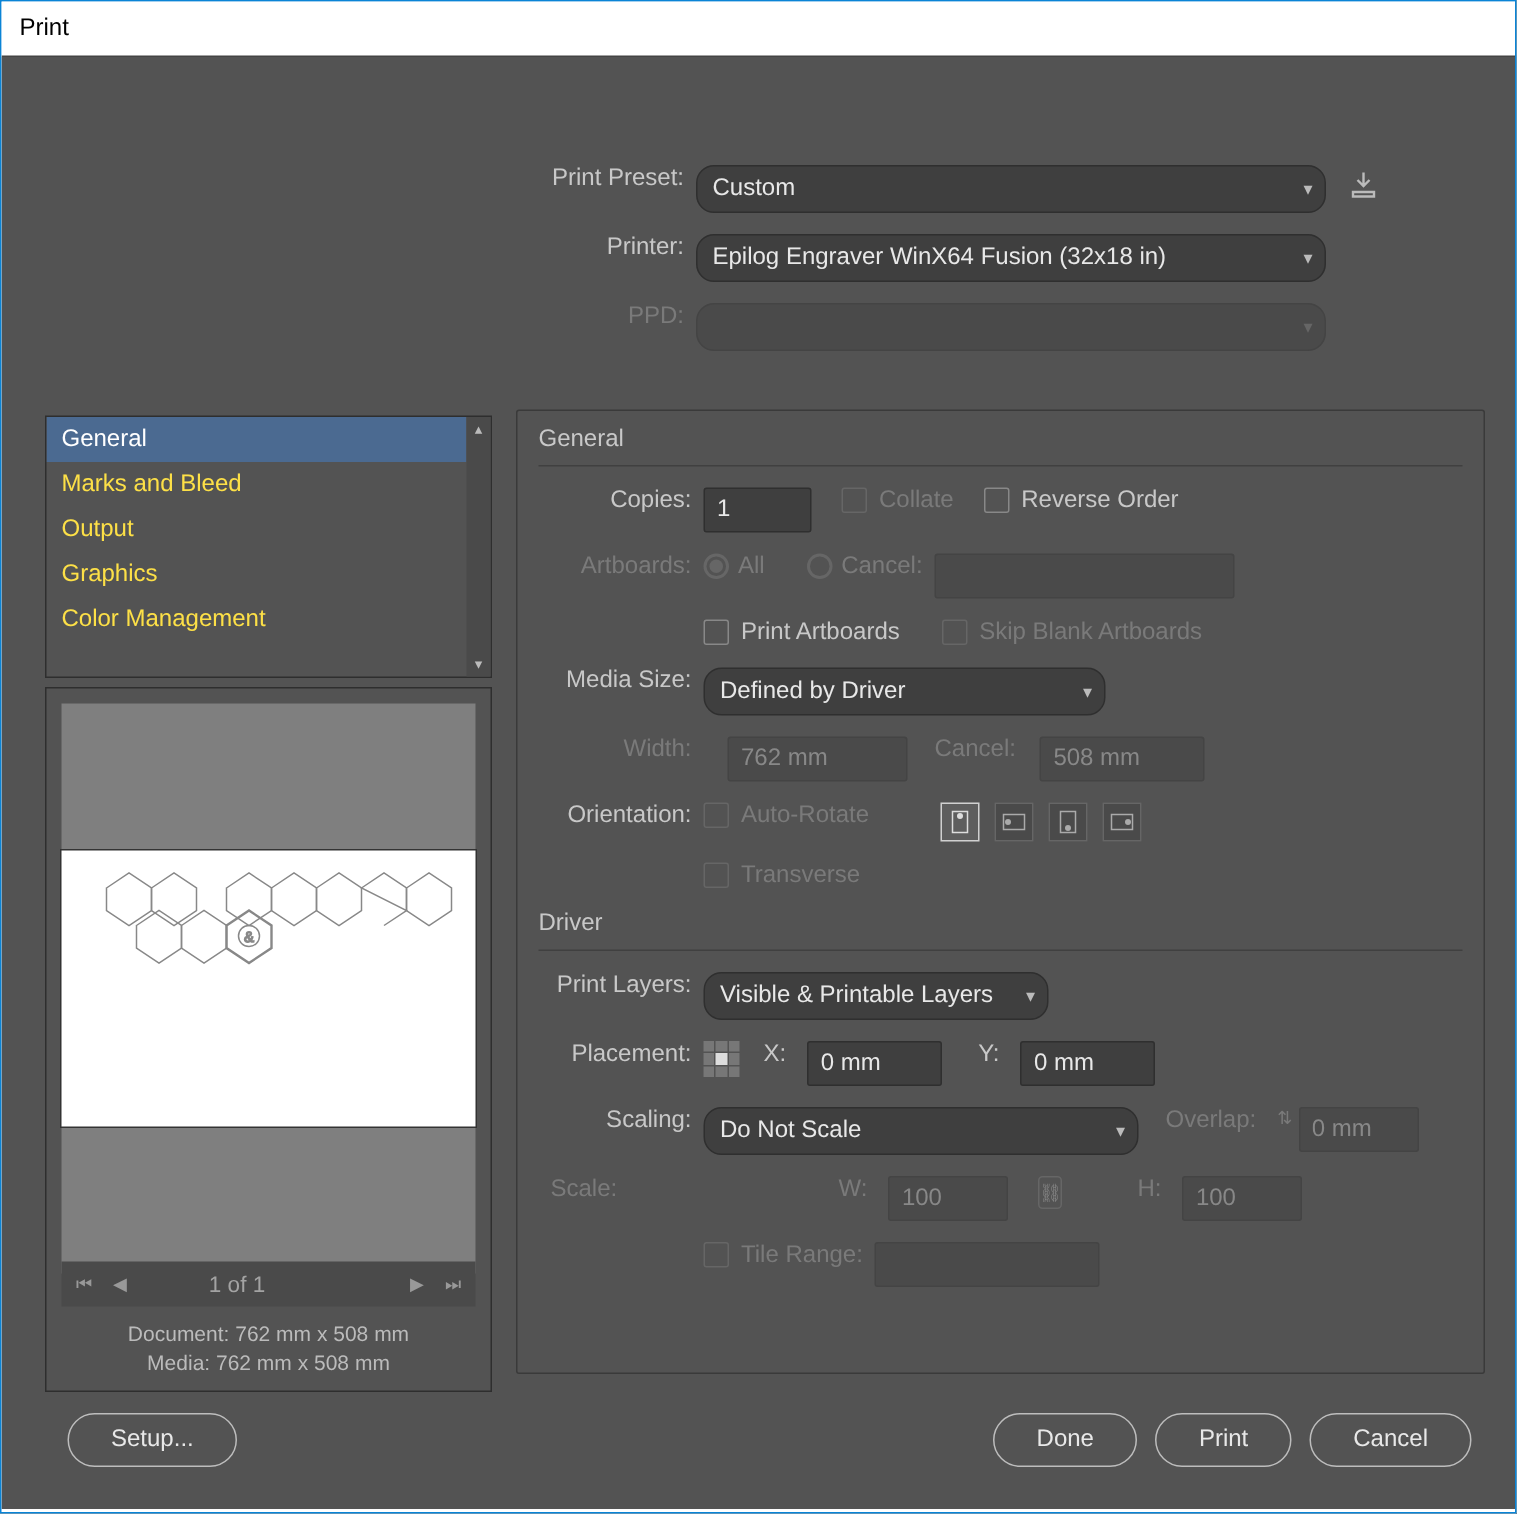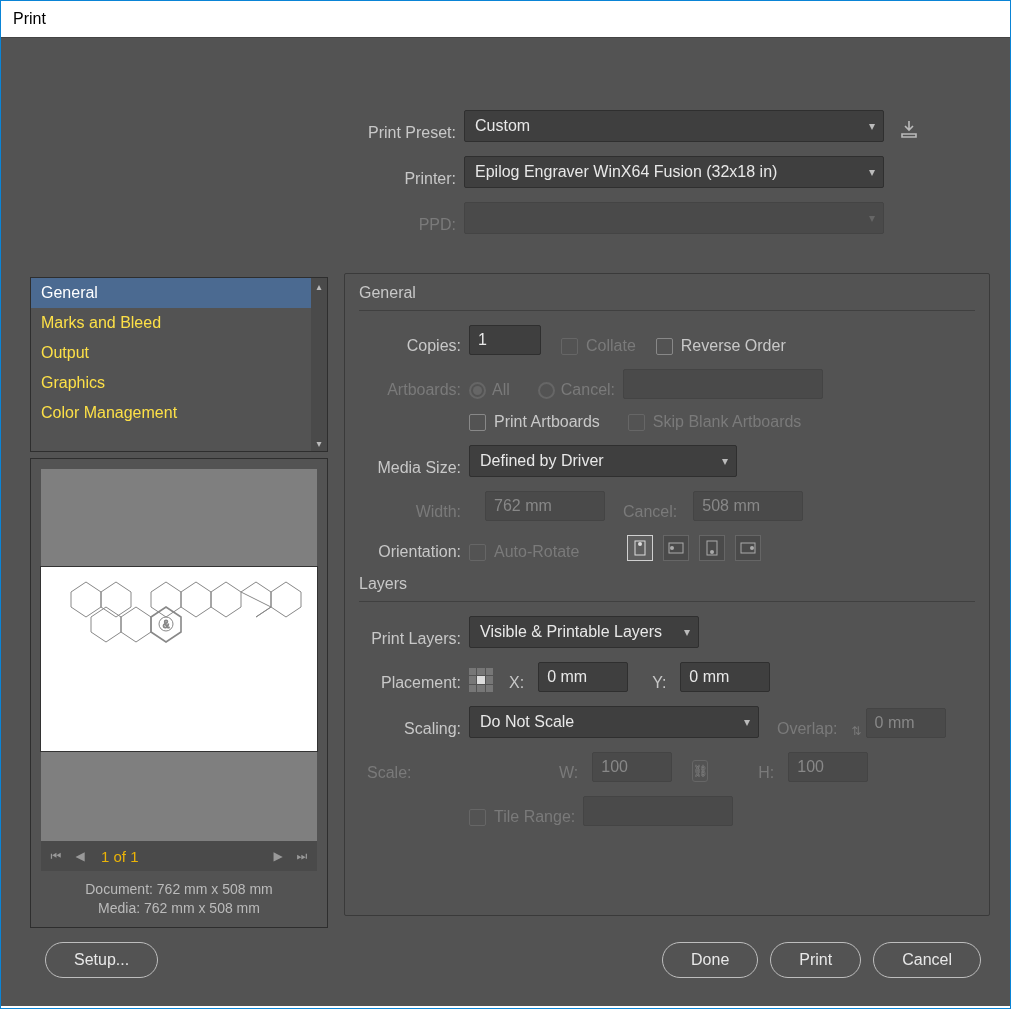--- a/index.html
+++ b/index.html
@@ -1,22 +1,22 @@
 <!DOCTYPE html>
 <html><head>
 <meta charset="utf-8">
 <style>
   * { box-sizing: border-box; margin: 0; padding: 0; font-family: "Segoe UI", Arial, sans-serif; }
   body { background: #fff; width: 1011px; height: 1009px; overflow: hidden; border:1px solid #0a84d6;}
   .titlebar { background:#fff; color:#000; font-size:16px; padding:9px 12px; border-bottom:1px solid #444;}
   .dialog-body { background:#535353; color:#c8c8c8; height: calc(1009px - 41px); position:relative; padding:0; }
-  .row { display:flex; align-items:flex-end; margin-bottom:14px; }
+  .row { display:flex; align-items:flex-start; margin-bottom:14px; }
   .label { text-align:right; font-size:16px; color:#c8c8c8; padding-right:8px; }
   .label.dim { color:#7a7a7a; }
-  .select { position:relative; display:flex; align-items:center; background:#3f3f3f; border:1px solid #2f2f2f; height:32px; padding:0 30px 0 10px; color:#e8e8e8; font-size:16px; border-radius:2px; }
+  .select { position:relative; display:flex; align-items:center; background:#3f3f3f; border:1px solid #2f2f2f; height:32px; padding:0 30px 0 10px; color:#e8e8e8; font-size:16px; border-radius:12px; }
   .select.disabled { background:#4a4a4a; border:1px solid #444; color:#777; }
   .select .chev { position:absolute; right:8px; top:50%; transform:translateY(-50%); font-size:12px; color:#bbb; pointer-events:none;}
   .input { background:#3f3f3f; border:1px solid #2f2f2f; height:30px; color:#e8e8e8; font-size:16px; padding:0 8px; border-radius:2px;}
   .input.disabled { background:#4a4a4a; border:1px solid #444; color:#888;}
   .checkbox { width:17px; height:17px; border:1px solid #888; display:inline-block; vertical-align:middle; margin-right:8px; background:#535353; border-radius:2px;}
   .checkbox.dim { border-color:#666; }
   .radio { width:17px; height:17px; border:2px solid #888; border-radius:50%; display:inline-flex; align-items:center; justify-content:center; margin-right:6px; position:relative;}
   .radio.dim { border-color:#666;}
   .radio.on::after{content:"";width:9px;height:9px;background:#888;border-radius:50%;}
   .radio.dim.on::after{background:#666;}
@@ -24,21 +24,21 @@
   .sidebar-items { flex:1; overflow:hidden;}
   .sidebar-item { padding:6px 10px; font-size:16px; color:#fde047; cursor:pointer;}
   .sidebar-item.selected { background:#4b6a91; color:#fff;}
   .sidebar-scroll { width:16px; background:#4a4a4a; display:flex; flex-direction:column; align-items:center;}
   .scroll-arrow { width:16px; height:16px; display:flex; align-items:center; justify-content:center; color:#bbb; font-size:10px;}
   .preview-panel { position:absolute; left:29px; top:420px; width:298px; height:470px; background:#535353; border:1px solid #2e2e2e;}
   .preview-canvas { position:absolute; left:10px; top:10px; right:10px; height:380px; background:#7f7f7f; display:flex; align-items:center; justify-content:center;}
   .preview-page { width:278px; height:186px; background:#fff; border:1px solid #333; position:relative;}
   .pager { position:absolute; left:10px; right:10px; bottom:56px; height:30px; background:#4a4a4a; display:flex; align-items:center; gap:6px; padding:0 6px; color:#aaa;}
   .pager-btn { width:18px; text-align:center; color:#999; font-size:12px; cursor:pointer;}
-  .pager-text { flex:0 0 auto; width:120px; font-size:15px; color:#eab308; padding-left:6px;}
+  .pager-text { flex:0 0 auto; width:120px; font-size:15px; color:#a3a3a3; padding-left:6px;text-align:center;}
   .pager-spacer { flex:1;}
   .meta { position:absolute; left:10px; right:10px; bottom:8px; font-size:14px; color:#bbb; text-align:center; line-height:1.4;}
   .section-title { font-size:16px; color:#c8c8c8; margin-bottom:8px;}
   .hr { border:0; border-top:1px solid #404040; margin:4px 0 14px 0;}
   .icon-btn { width:26px; height:26px; border:1px solid #666; display:inline-flex; align-items:center; justify-content:center; margin-right:4px; background:#4a4a4a;}
   .icon-btn.active { border:1px solid #d0d0d0; background:#5e5e5e;}
   .orient-group { display:inline-flex; gap:6px; align-items:center;}
   .placement-grid { width:24px; height:24px; display:grid; grid-template-columns:repeat(3,1fr); grid-template-rows:repeat(3,1fr); gap:1px;}
   .placement-grid div { background:#777; }
   .link-icon { width:16px; height:22px; border:1px solid #666; border-radius:3px; display:inline-flex; align-items:center; justify-content:center; color:#888; font-size:12px;}
@@ -222,23 +222,28 @@
           </span>
         <span class="icon-btn">
             <svg width="16" height="16">
               <rect x="1" y="3" width="14" height="10" stroke="#aaa" fill="none"></rect>
               <circle cx="12" cy="8" r="2" fill="#aaa"></circle>
             </svg>
           </span>
       </div>
     </div>
 
+    <div class="row">
+      <div class="label wide" style="width:110px"></div>
+      <span class="checkbox dim"></span>
+      <span class="disabled-text">Transverse</span>
+    </div>
 
     <div class="options-block">
-      <div class="section-title">Layers</div>
+      <div class="section-title">Driver</div>
       <hr class="hr">
 
       <div class="row">
         <div class="label wide" style="width:110px">Print Layers:</div>
         <div class="select" style="width:230px">
           <span>Visible &amp; Printable Layers</span>
           <span class="chev">▾</span>
         </div>
       </div>
 

